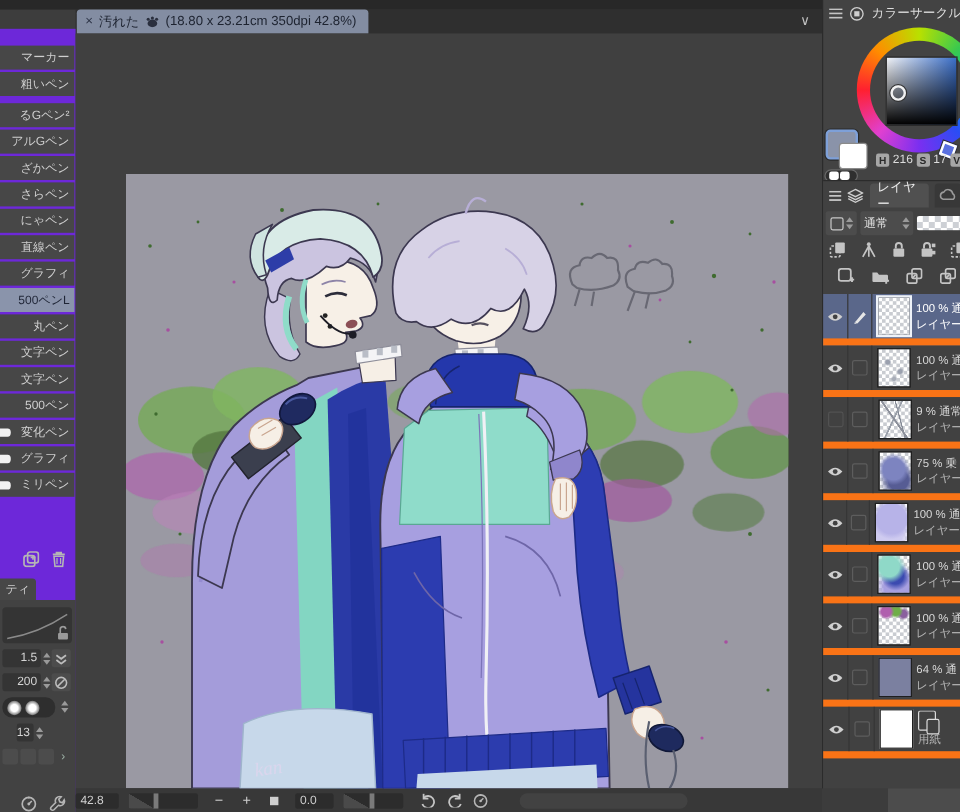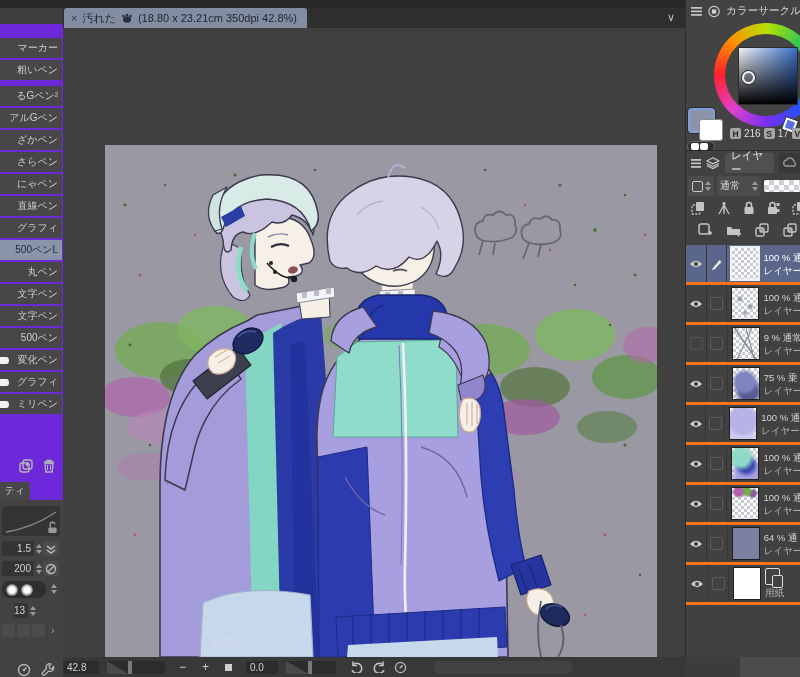--- a/index.html
+++ b/index.html
@@ -65,21 +65,21 @@
   .ly-header{position:absolute;left:0;top:2px;width:115px;height:20px;display:flex;align-items:center;gap:5px;padding-left:5px;box-sizing:border-box}
   .ly-tab{height:20px;background:#505050;color:#e8e8e8;font-size:10.5px;display:flex;align-items:center;padding:0 6px;border-radius:3px 3px 0 0}
   .ly-tab2{height:20px;width:26px;background:#383838;border-radius:3px 3px 0 0;display:flex;align-items:center;justify-content:center}
   .blend-row{position:absolute;left:2px;top:25px;display:flex;gap:3px;align-items:center}
   .blend-sq{width:26px;height:20px}
   .blend-dd{width:44px;height:20px;color:#e0e0e0;font-size:10px;display:flex;align-items:center;justify-content:space-between;padding:0 3px;box-sizing:border-box}
   .op-slider{position:absolute;left:78px;top:29px;width:37px;height:12px;background:repeating-conic-gradient(#cdd0d5 0 25%,#fff 0 50%) 0 0/10px 10px;border-radius:2px 0 0 2px}
   .icrow1{position:absolute;left:0;top:50px;width:115px;display:flex;gap:12px;padding-left:5px}
   .icrow2{position:absolute;left:0;top:72px;width:115px;display:flex;gap:14px;padding-left:12px}
   .lylist{position:absolute;left:0;top:94px;width:115px}
-  .lyrow{position:relative;width:115px;height:37px;background:#414141;border-bottom:3px solid #f97316;display:flex;align-items:center}
+  .lyrow{position:relative;width:115px;height:37px;background:#414141;border-bottom:6px solid #f97316;display:flex;align-items:center}
   .lyrow.sel{background:#5a678a}
   .col-eye{width:21px;display:flex;justify-content:center;border-right:1px solid #363636;align-self:stretch;align-items:center}
   .col-chk{width:20px;display:flex;justify-content:center;border-right:1px solid #363636;align-self:stretch;align-items:center}
   .chk{width:11px;height:11px;border:1px solid #5d5d5d;border-radius:2px}
   .thumb{width:26px;height:31px;margin-left:4px;background:repeating-conic-gradient(#c9ccd1 0 25%,#fff 0 50%) 0 0/6px 6px;border:1px solid #1f1f1f;position:relative;overflow:hidden;flex:none}
   .lyrow.sel .thumb{outline:2px solid #eef2f8;outline-offset:-1px}
   .ltxt{margin-left:4px;font-size:9.5px;color:#d6d6d6;line-height:13px;white-space:nowrap;overflow:hidden}
   .ltxt .nm{color:#b5b5b5}
   .lyrow.sel .ltxt,.lyrow.sel .ltxt .nm{color:#fff}
   .t-blot4{background:radial-gradient(circle at 45% 45%,#7d84c0 0 40%,transparent 60%),radial-gradient(circle at 60% 75%,#565c94 0 30%,transparent 55%),repeating-conic-gradient(#c9ccd1 0 25%,#fff 0 50%) 0 0/6px 6px}

